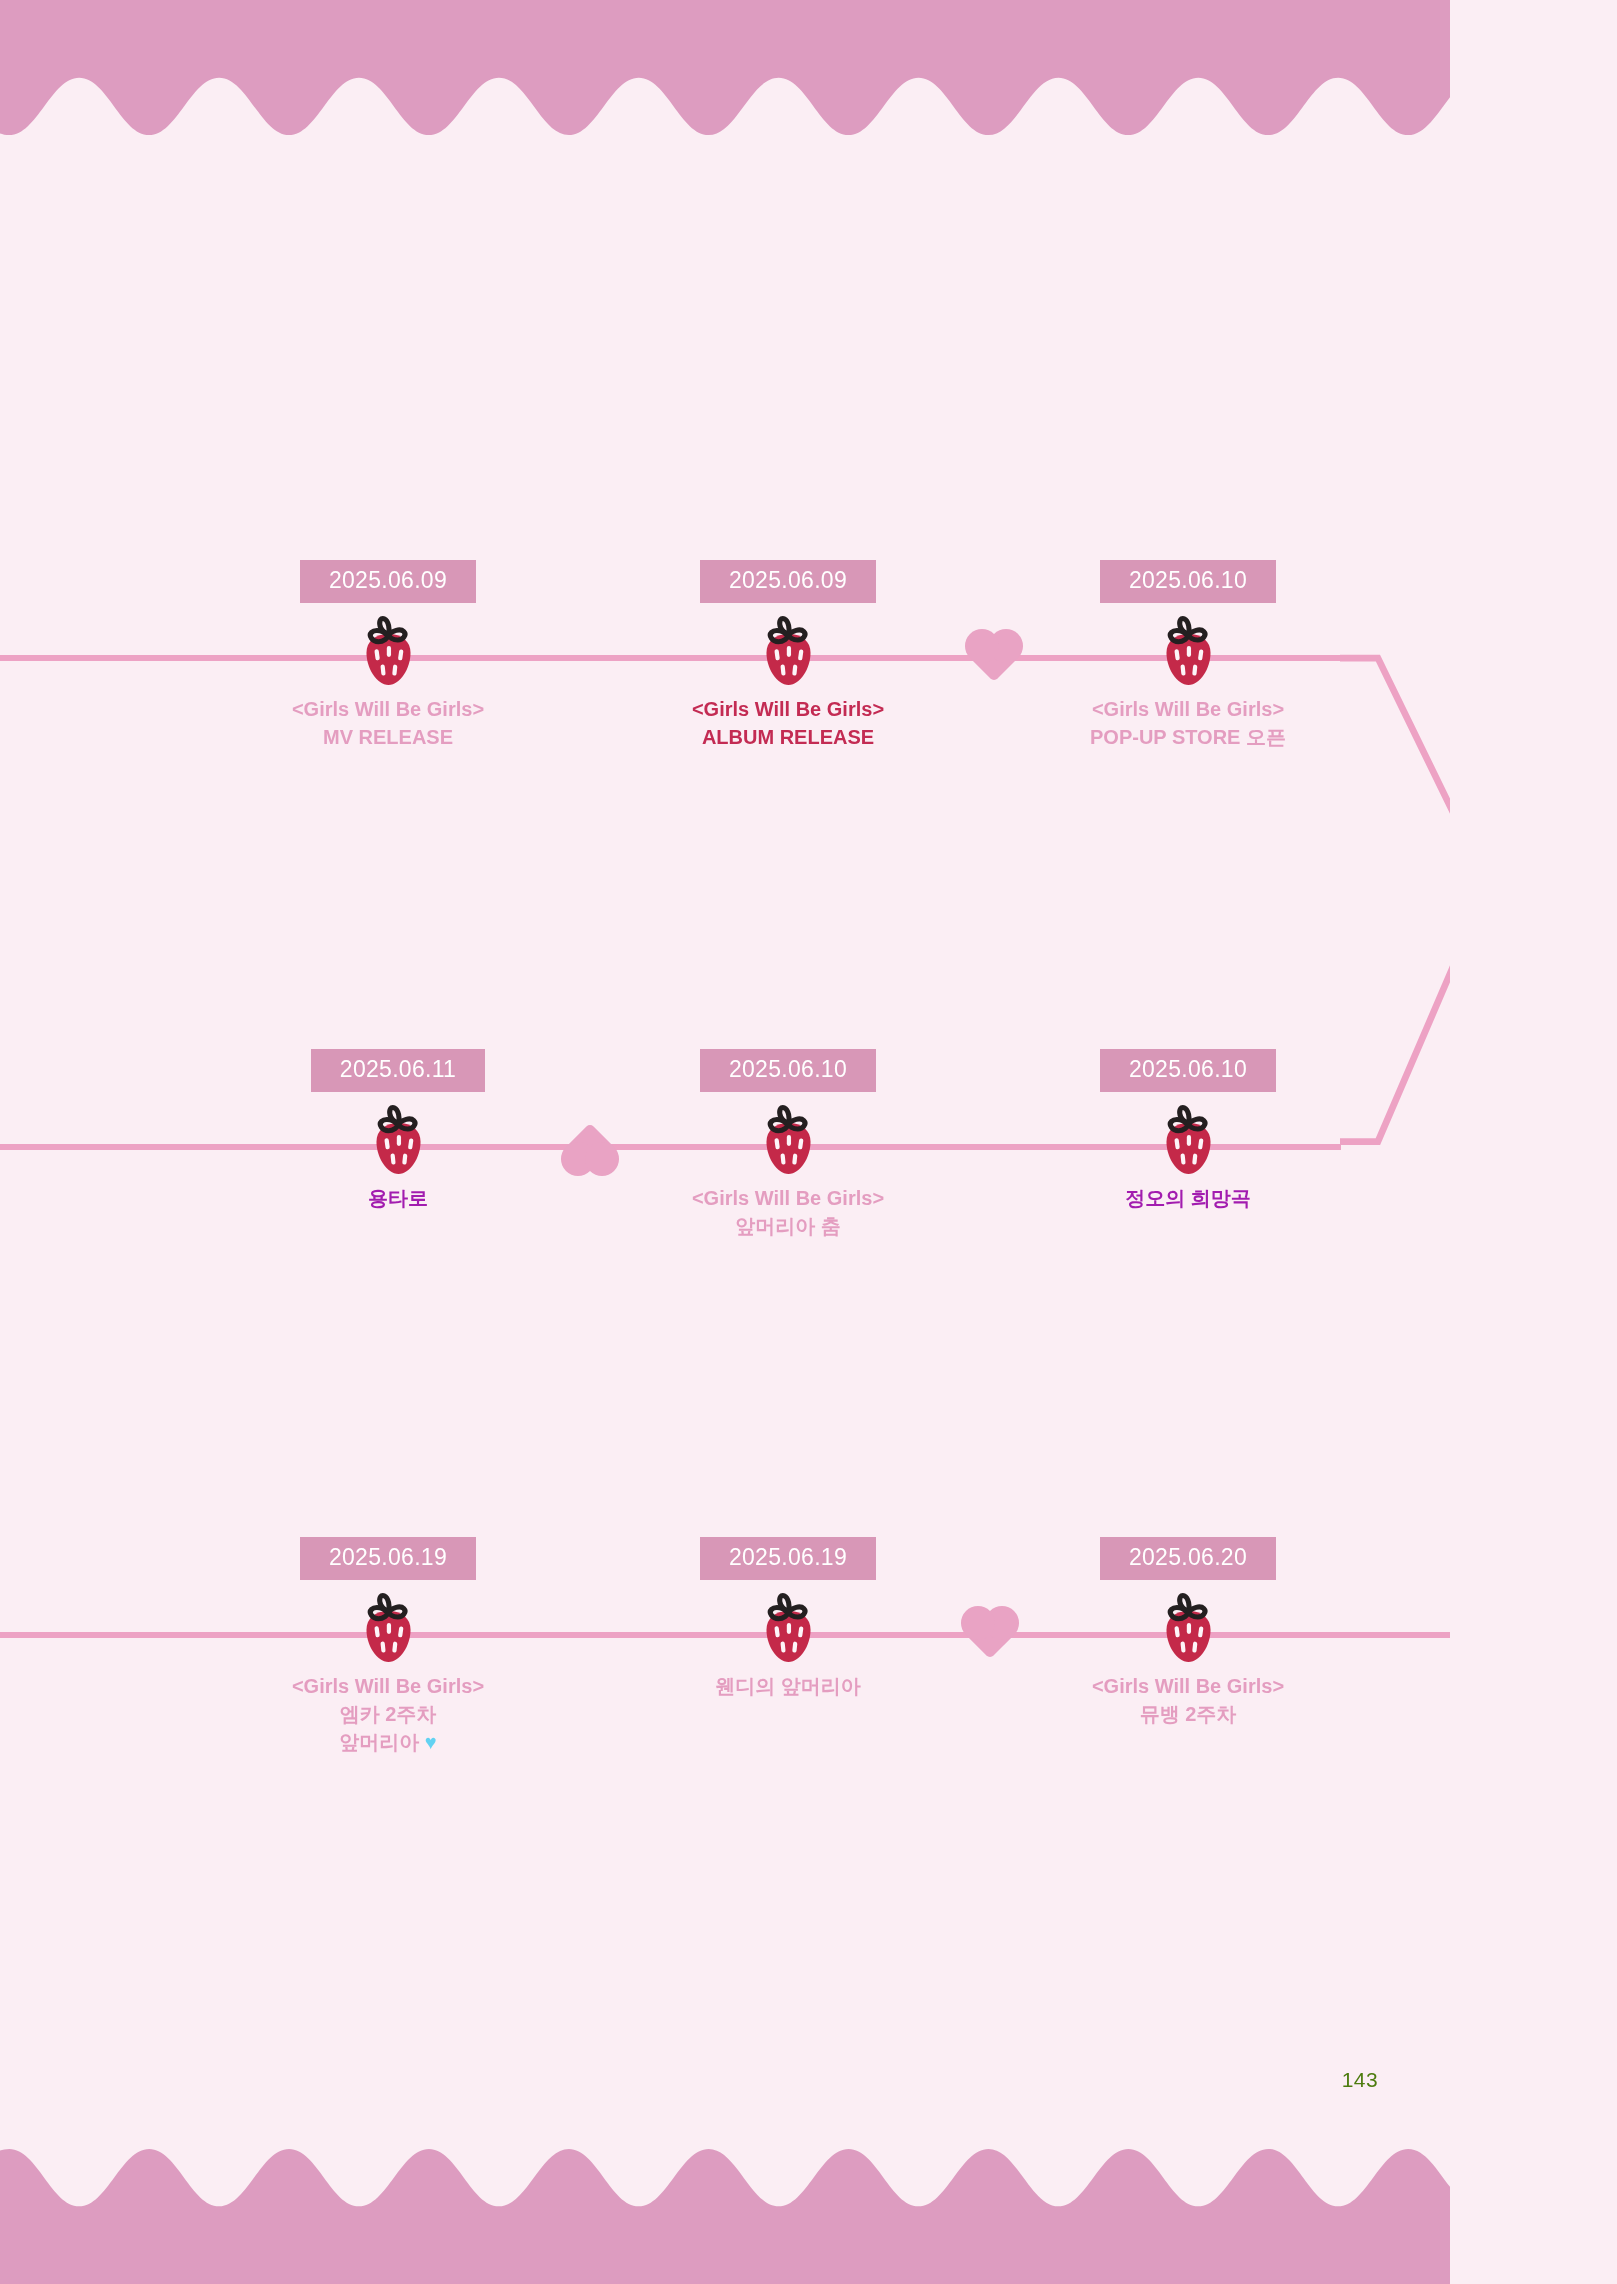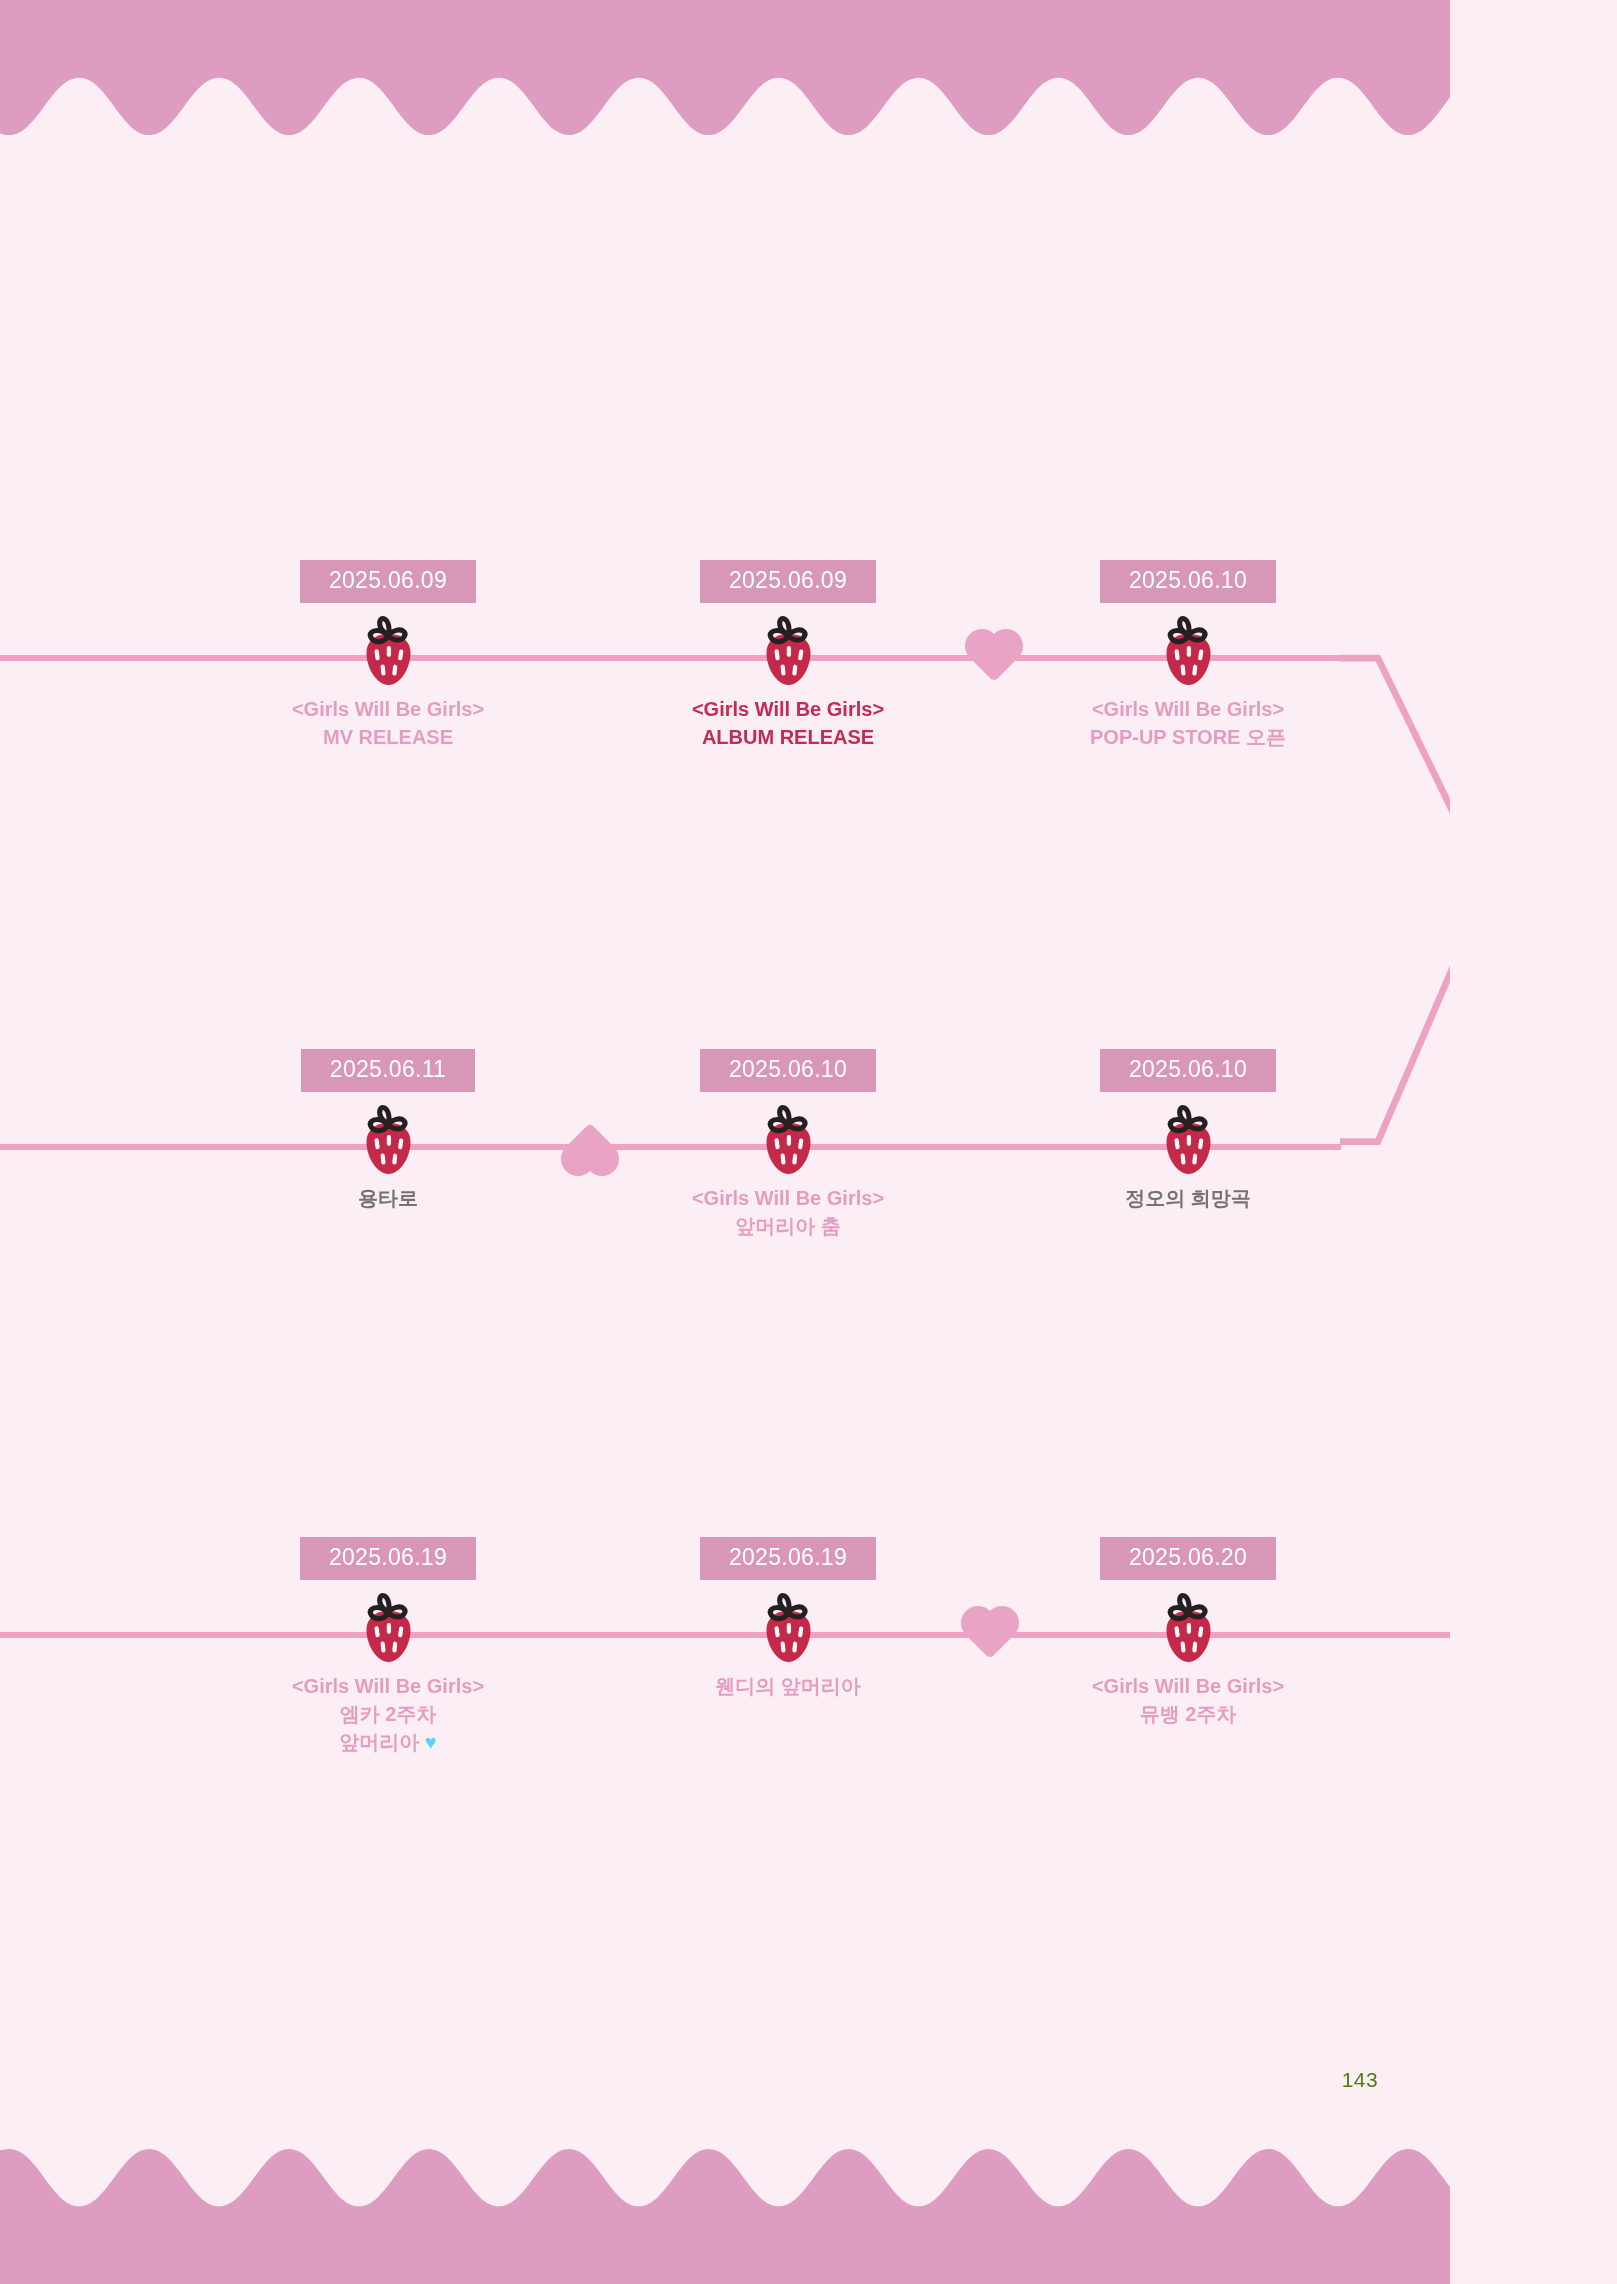--- a/index.html
+++ b/index.html
@@ -103,21 +103,21 @@
 
   .node-label {
     margin-top: 6.7px;
     font-size: 20px;
     font-weight: bold;
     line-height: 1.38;
     color: #e49dc0;
     white-space: pre-line;
   }
   .node-label.accent { color: #c32b53; }
-  .node-label.muted-strong { color: #737373; }
+  .node-label.muted-strong { color: #a21caf; }
 
   .heart-emoji { color: #62d2f2; }
 
   
   .page-number {
     position: absolute;
     right: 72px;
     bottom: 192px;
     font-size: 21px;
     color: #4d7c0f;
@@ -235,21 +235,21 @@
             <g fill="none" stroke="#241f20" stroke-width="6" stroke-linecap="round" stroke-linejoin="round">
               <path d="M36 27C31 22 20 20 16 24c-4 4 1 11 8 11 6 0 11-4 12-8z"></path>
               <path d="M36 27c2-6 0-17-5-19-5-2-7 5-4 11 3 5 7 8 9 8z"></path>
               <path d="M36 27c4-5 14-8 18-4 4 4-1 10-7 10-6 0-10-3-11-6z"></path>
             </g>
           </svg><div class="node-label"><div>&lt;Girls Will Be Girls&gt;</div><div>POP-UP STORE 오픈</div></div></div>
       </div>
       <div class="row" style="top: 1147px;">
         <div class="row-line" style="left: 0px; width: 1341px; background: rgb(237, 162, 196);"></div>
         <div class="heart-marker heart-left" style="left: 573px;"></div>
-        <div class="node" style="left: 388px; top: -98px;"><div class="date-badge" style="background: rgb(216, 151, 183);">2025.06.11</div><svg class="berry" width="61" height="78" viewBox="0 0 72 92">
+        <div class="node" style="left: 398px; top: -98px;"><div class="date-badge" style="background: rgb(216, 151, 183);">2025.06.11</div><svg class="berry" width="61" height="78" viewBox="0 0 72 92">
             <path fill="#c42949" d="M36 26c16 0 26 9 26 22 0 18-12 38-26 38S10 66 10 48c0-13 10-22 26-22z"></path>
             <g fill="#fdf5f8">
               <rect x="20" y="44" width="5" height="13" rx="2.5" transform="rotate(-8 22 50)"></rect>
               <rect x="34" y="40" width="5" height="13" rx="2.5"></rect>
               <rect x="48" y="44" width="5" height="13" rx="2.5" transform="rotate(8 50 50)"></rect>
               <rect x="27" y="62" width="5" height="13" rx="2.5" transform="rotate(-6 29 68)"></rect>
               <rect x="41" y="62" width="5" height="13" rx="2.5" transform="rotate(6 43 68)"></rect>
             </g>
             <g fill="none" stroke="#241f20" stroke-width="6" stroke-linecap="round" stroke-linejoin="round">
               <path d="M36 27C31 22 20 20 16 24c-4 4 1 11 8 11 6 0 11-4 12-8z"></path>

